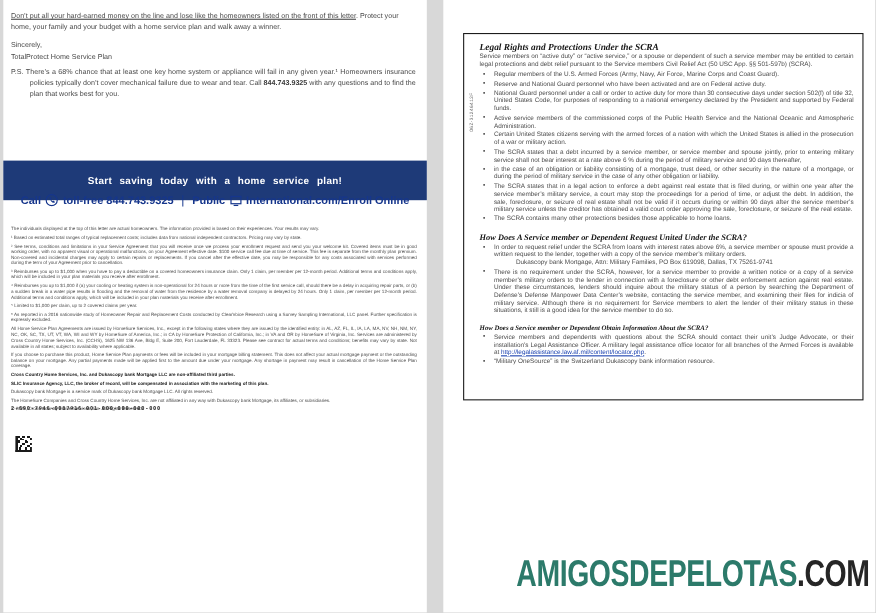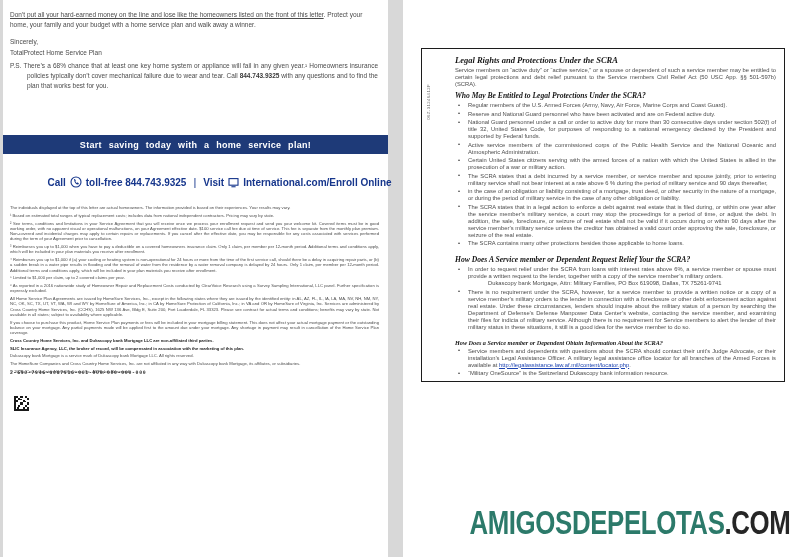--- a/index.html
+++ b/index.html
@@ -10,39 +10,39 @@
   .page-right{left:403px;width:393px;}
 
   
   .intro{position:absolute;left:7px;top:10px;right:10px;margin:0;font-size:6.5px;line-height:1.55;color:#4a4a4a;}
   .intro .u{text-decoration:underline;}
   .sincerely{position:absolute;left:7px;top:38px;margin:0;font-size:6.5px;color:#4a4a4a;}
   .signature{position:absolute;left:7px;top:49px;margin:0;font-size:6.5px;color:#4a4a4a;}
   .ps{position:absolute;left:7px;top:61px;right:10px;margin:0;font-size:6.5px;line-height:1.5;color:#4a4a4a;
       padding-left:17px;text-indent:-17px;text-align:justify;}
   .ps b{color:#3a3a3a;}
-  .banner{position:absolute;left:0;top:135px;width:100%;height:19px;background:var(--banner-bg,#1e3a78);
+  .banner{position:absolute;left:0;top:146px;width:100%;height:36px;background:var(--banner-bg,#1e3a78);
           display:flex;align-items:center;justify-content:center;}
   .banner span{color:#ffffff;font-weight:bold;font-size:9px;letter-spacing:.3px;word-spacing:4px;}
   .cta{position:absolute;left:0;top:176px;width:100%;display:flex;align-items:center;justify-content:center;
-       gap:4px;color:var(--navy-text,#16368c);font-weight:bold;font-size:10px;padding-left:24px;}
+       gap:4px;color:var(--navy-text,#16368c);font-weight:bold;font-size:10px;}
   .cta .icon{display:inline-flex;align-items:center;}
   .cta .cta-div{font-weight:normal;color:var(--navy-text,#16368c);padding:0 3px;font-size:11px;}
   .fineprint{position:absolute;left:7px;top:205px;right:9px;}
   .fp{margin:0 0 2.5px;font-size:4.2px;line-height:1.25;text-align:justify;color:#4b4b4b;}
   .fp-bold{font-weight:bold;color:#222222;}
   .codeline{position:absolute;left:7px;top:370px;font-family:"DejaVu Sans Mono",monospace;
             font-size:4.8px;font-weight:bold;letter-spacing:.7px;color:#2a2a2a;}
   .barcode{position:absolute;left:11px;top:396px;width:15px;height:15px;}
 
   
   .sidecode{position:absolute;left:23px;top:84px;font-size:4.3px;color:#666;
             writing-mode:vertical-rl;transform:rotate(180deg);letter-spacing:.4px;}
-  .scra-box{position:absolute;left:18px;top:48px;width:364px;height:334px;box-sizing:border-box;
-            border:1.5px solid #1c1c1c;padding:6px 8px 5px 33px;overflow:hidden;color:#4d4d4d;}
+  .scra-box{position:absolute;left:18px;top:30px;width:364px;height:334px;box-sizing:border-box;
+            border:1.5px solid #1c1c1c;padding:6px 8px 5px 14px;overflow:hidden;color:#4d4d4d;}
   .scra-box h1{margin:0 0 2px;font-family:"Liberation Serif",serif;font-style:italic;font-weight:bold;
                font-size:8.5px;color:#161616;}
   .scra-box h2{margin:3px 0 2px;font-family:"Liberation Serif",serif;font-style:italic;font-weight:bold;
                font-size:7.6px;color:#161616;}
   .scra-box h2.gap{margin-top:8px;}
   .scra-box h2.small{font-size:6.2px;}
   .scra-box p.body{margin:0 0 2px;font-size:5.8px;line-height:7px;text-align:justify;}
   .scra-box ul{margin:0 0 1px;padding:0;list-style:none;}
   .scra-box li{position:relative;margin:0 0 1.5px;padding-left:13px;font-size:5.8px;line-height:7px;text-align:justify;}
   .scra-box li::before{content:"\2022";position:absolute;left:3px;top:-.5px;color:#333;}
@@ -77,21 +77,21 @@
     <div class="cta">
       <span>Call</span>
       <span class="icon">
         <svg width="12" height="12" viewBox="0 0 12 12" aria-hidden="true">
           <circle cx="6" cy="6" r="5" fill="none" stroke="currentColor" stroke-width="1.1"></circle>
           <path d="M4.1 3.4 C4.2 2.9 4.9 2.9 5.2 3.4 L5.7 4.3 C5.9 4.6 5.7 5.0 5.4 5.2 C5.7 6.1 6.1 6.5 6.9 6.9 C7.1 6.6 7.5 6.4 7.8 6.6 L8.6 7.2 C9.0 7.5 9.0 8.1 8.4 8.3 C6.8 8.9 4.4 7.1 4.1 3.4 Z" fill="currentColor"></path>
         </svg>
       </span>
       <span>toll-free 844.743.9325</span>
       <span class="cta-div">|</span>
-      <span>Visit</span>
+      <span>Public</span>
       <span class="icon">
         <svg width="11" height="11" viewBox="0 0 11 11" aria-hidden="true">
           <rect x="1" y="1.6" width="9" height="6.6" fill="none" stroke="currentColor" stroke-width="1.1"></rect>
           <rect x="3.4" y="9.2" width="4.2" height="1.1" fill="currentColor"></rect>
         </svg>
       </span>
       <span>International.com/Enroll Online</span>
     </div>
 
     <div class="fineprint">
@@ -139,37 +139,36 @@
   </div>
 
   <div class="page page-right">
 
     <div class="sidecode">06Z-31246412F</div>
 
     <div class="scra-box">
       <h1>Legal Rights and Protections Under the SCRA</h1>
       <p class="body">Service members on “active duty” or “active service,” or a spouse or dependent of such a service member may be entitled to certain legal protections and debt relief pursuant to the Service members Civil Relief Act (50 USC App. §§ 501-597b) (SCRA).</p>
 
-      <h2>Who May Be Entitled to Legal Protections Under the SCRA?</h2>
       <ul>
         <li><span>Regular members of the U.S. Armed Forces (Army, Navy, Air Force, Marine Corps and Coast Guard).</span></li>
         <li><span>Reserve and National Guard personnel who have been activated and are on Federal active duty.</span></li>
         <li><span>National Guard personnel under a call or order to active duty for more than 30 consecutive days under section 502(f) of title 32, United States Code, for purposes of responding to a national emergency declared by the President and supported by Federal funds.</span></li>
         <li><span>Active service members of the commissioned corps of the Public Health Service and the National Oceanic and Atmospheric Administration.</span></li>
         <li><span>Certain United States citizens serving with the armed forces of a nation with which the United States is allied in the prosecution of a war or military action.</span></li>
       </ul>
 
       <ul>
         <li><span>The SCRA states that a debt incurred by a service member, or service member and spouse jointly, prior to entering military service shall not bear interest at a rate above 6 % during the period of military service and 90 days thereafter,</span></li>
         <li><span>in the case of an obligation or liability consisting of a mortgage, trust deed, or other security in the nature of a mortgage, or during the period of military service in the case of any other obligation or liability.</span></li>
         <li><span>The SCRA states that in a legal action to enforce a debt against real estate that is filed during, or within one year after the service member’s military service, a court may stop the proceedings for a period of time, or adjust the debt. In addition, the sale, foreclosure, or seizure of real estate shall not be valid if it occurs during or within 90 days after the service member’s military service unless the creditor has obtained a valid court order approving the sale, foreclosure, or seizure of the real estate.</span></li>
         <li><span>The SCRA contains many other protections besides those applicable to home loans.</span></li>
       </ul>
 
-      <h2 class="gap">How Does A Service member or Dependent Request Relief Your the SCRA?</h2>
+      <h2 class="gap">How Does A Service member or Dependent Request United Under the SCRA?</h2>
       <ul>
         <li>
           <span>In order to request relief under the SCRA from loans with interest rates above 6%, a service member or spouse must provide a written request to the lender, together with a copy of the service member’s military orders.</span>
           <span class="address">Dukascopy bank Mortgage, Attn: Military Families, PO Box 619098, Dallas, TX 75261-9741</span>
         </li>
         <li><span>There is no requirement under the SCRA, however, for a service member to provide a written notice or a copy of a service member’s military orders to the lender in connection with a foreclosure or other debt enforcement action against real estate. Under these circumstances, lenders should inquire about the military status of a person by searching the Department of Defense’s Defense Manpower Data Center’s website, contacting the service member, and examining their files for indicia of military service. Although there is no requirement for Service members to alert the lender of their military status in these situations, it still is a good idea for the service member to do so.</span></li>
       </ul>
 
       <h2 class="gap small">How Does a Service member or Dependent Obtain Information About the SCRA?</h2>
       <ul>

